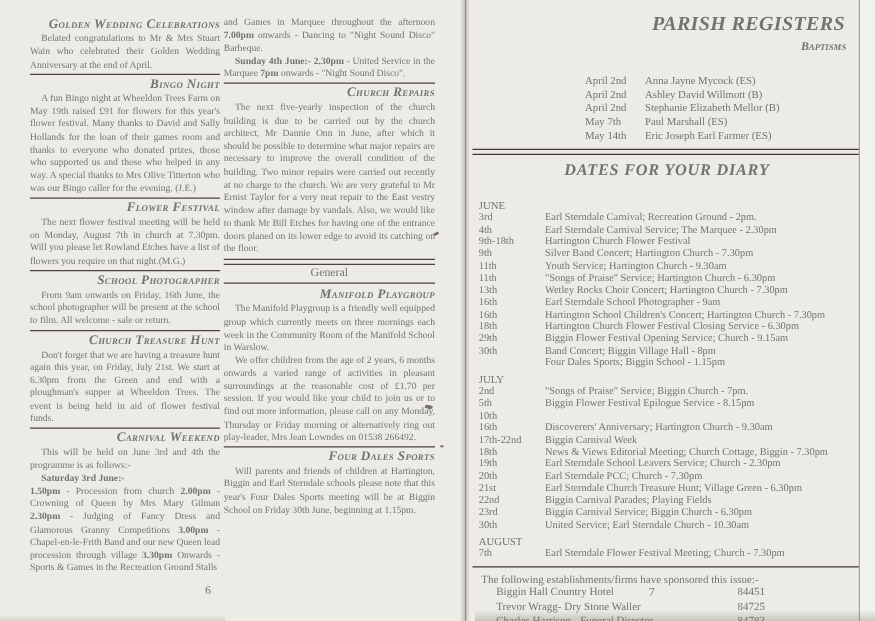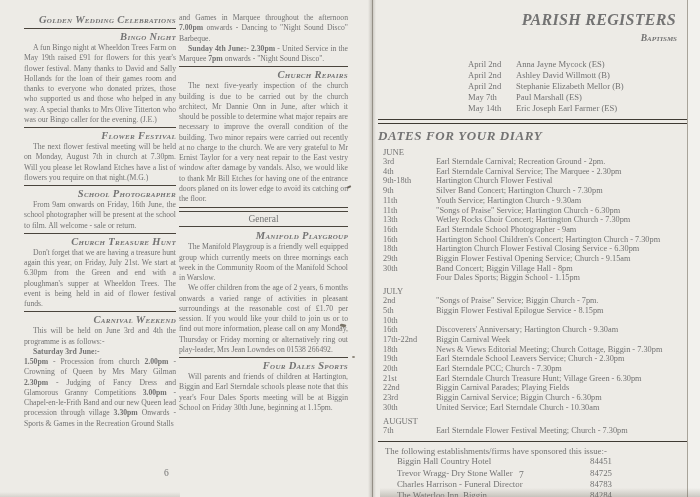--- a/index.html
+++ b/index.html
@@ -25,22 +25,22 @@
   .divider-title{text-align:center;font-size:9.5px;line-height:13px;margin-top:1px;}
   .divider-rule{border-top:1px solid #4a443c;margin-bottom:2px;}
   
   .page-right{position:absolute;left:378px;top:0;width:311px;height:100%;}
   .registers-title{text-align:right;padding-right:13px;font-style:italic;font-weight:bold;font-size:16px;letter-spacing:0.3px;margin-top:11px;}
   .baptisms-label{text-align:right;padding-right:12px;font-style:italic;font-weight:bold;font-variant:small-caps;font-size:9.5px;margin-top:4px;}
   .baptisms{margin-top:16px;}
   .brow{display:flex;margin-left:90px;font-size:8.6px;line-height:11px;}
   .bdate{width:48px;flex-shrink:0;}
   .rule-double{height:3px;border-top:1px solid #3f3a33;border-bottom:1px solid #3f3a33;margin-top:5px;}
-  .diary-title{font-style:italic;font-weight:bold;font-size:13px;letter-spacing:0.6px;margin-top:4px;}
-  .diary{margin-top:3px;margin-left:5px;}
+  .diary-title{text-align:center;font-style:italic;font-weight:bold;font-size:13px;letter-spacing:0.6px;margin-top:4px;}
+  .diary{margin-top:15px;margin-left:5px;}
   .drow{display:flex;font-size:8.3px;line-height:9.7px;}
   .dday{min-width:39px;flex-shrink:0;}
   .devent{flex:1;padding-left:14px;}
   .dmonth{font-size:8.6px;line-height:10px;margin-top:3px;}
   .diary .dmonth:first-child{margin-top:0;}
   .sponsors{margin-top:6px;}
   .sponsor-rule{border-top:1.5px solid #3f3a33;}
   .sponsors-intro{margin-left:7px;margin-top:4px;font-size:8.8px;}
   .srow{display:flex;margin-left:19px;font-size:8.8px;line-height:11.3px;}
   .sname{width:193px;flex-shrink:0;}
@@ -63,20 +63,21 @@
     background:linear-gradient(to bottom,rgba(0,0,0,0),rgba(110,104,92,0.18));}
 </style>
 </head>
 <body>
 
 <div class="scan">
 
   <div class="page-left">
     <div class="col col1" id="col1">
         <div class="sec-heading">Golden Wedding Celebrations</div>
+        <p class="indent"><span>Belated congratulations to Mr &amp; Mrs Stuart Wain who celebrated their Golden Wedding Anniversary at the end of April.</span></p>
         <div class="sec-rule"></div>
         <div class="sec-heading">Bingo Night</div>
         <p class="indent"><span>A fun Bingo night at Wheeldon Trees Farm on May 19th raised £91 for flowers for this year's flower festival. Many thanks to David and Sally Hollands for the loan of their games room and thanks to everyone who donated prizes, those who supported us and those who helped in any way. A special thanks to Mrs Olive Titterton who was our Bingo caller for the evening. (J.E.)</span></p>
         <div class="sec-rule"></div>
         <div class="sec-heading">Flower Festival</div>
         <p class="indent"><span>The next flower festival meeting will be held on Monday, August 7th in church at 7.30pm. Will you please let Rowland Etches have a list of flowers you require on that night.(M.G.)</span></p>
         <div class="sec-rule"></div>
         <div class="sec-heading">School Photographer</div>
         <p class="indent"><span>From 9am onwards on Friday, 16th June, the school photographer will be present at the school to film. All welcome - sale or return.</span></p>
         <div class="sec-rule"></div>

